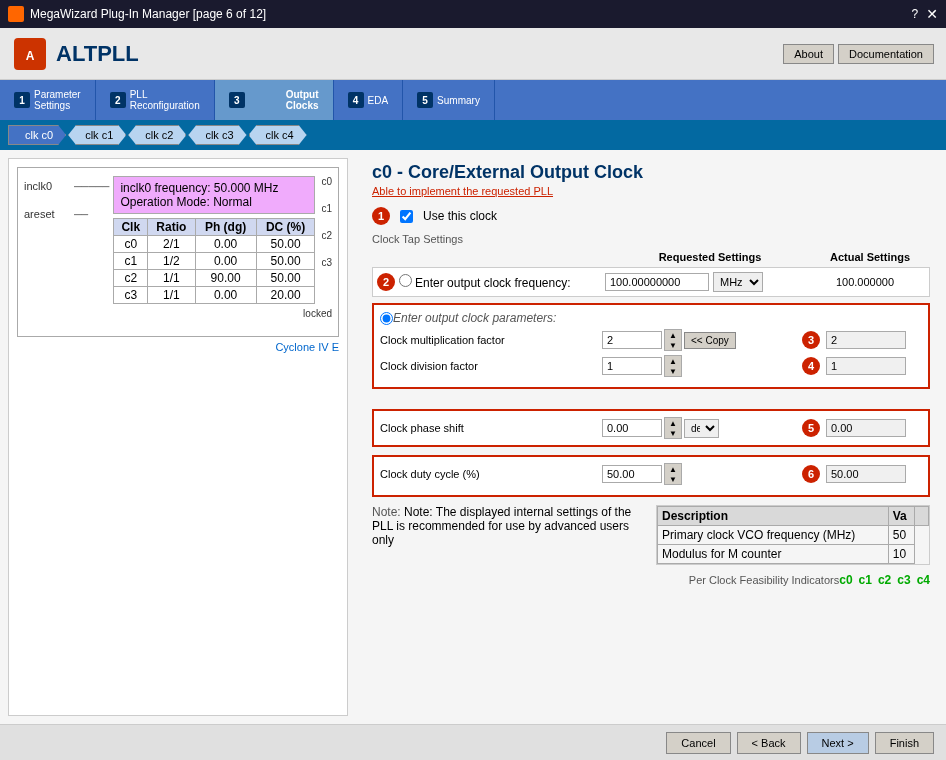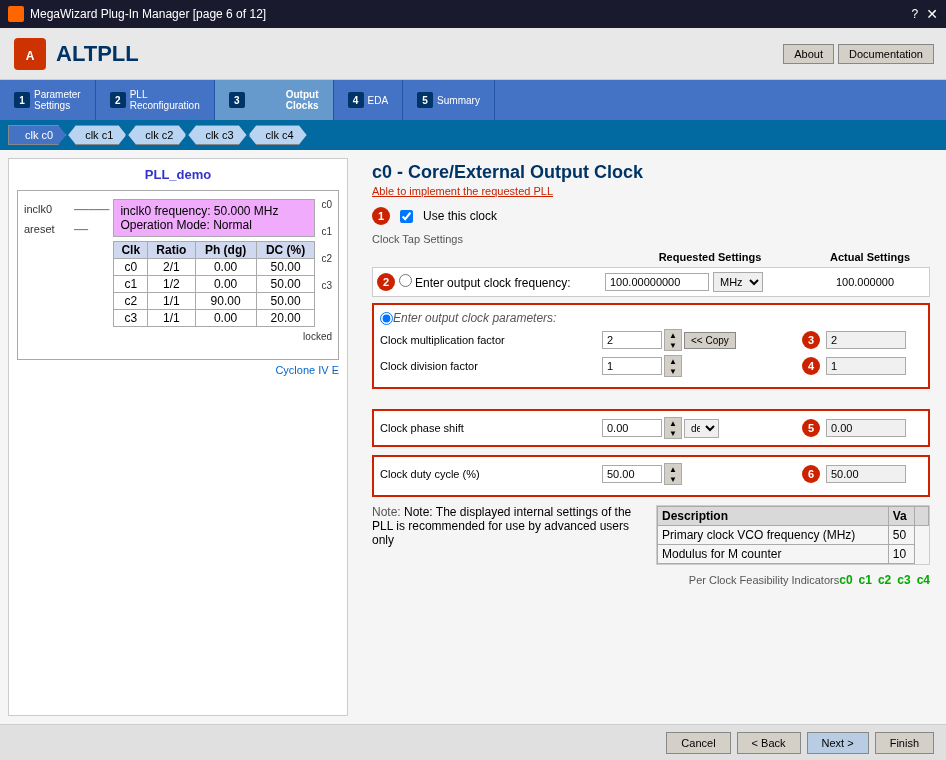--- a/index.html
+++ b/index.html
@@ -468,24 +468,23 @@
   <div class="clock-tab-arrow first active">clk c0</div>
   <div class="clock-tab-arrow">clk c1</div>
   <div class="clock-tab-arrow">clk c2</div>
   <div class="clock-tab-arrow">clk c3</div>
   <div class="clock-tab-arrow">clk c4</div>
 </div>
 
 <div class="main-content">
 
   <div class="left-panel">
-    <div class="left-panel-title">PLL_demo</div>
     <div class="pll-diagram">
       <div style="display:flex; align-items:flex-start;">
-        <div style="display:flex; flex-direction:column; gap:4px; margin-top:4px;">
+        <div style="display:flex; flex-direction:column; gap:12px; margin-top:4px;">
           <div class="pll-signal-row">
             <span class="signal-label">inclk0</span>
             <span style="font-size:10px; color:#333;">─────</span>
           </div>
           <div class="pll-signal-row">
             <span class="signal-label">areset</span>
             <span style="font-size:10px; color:#333;">──</span>
           </div>
         </div>
         <div style="flex:1; margin-left:4px;">

